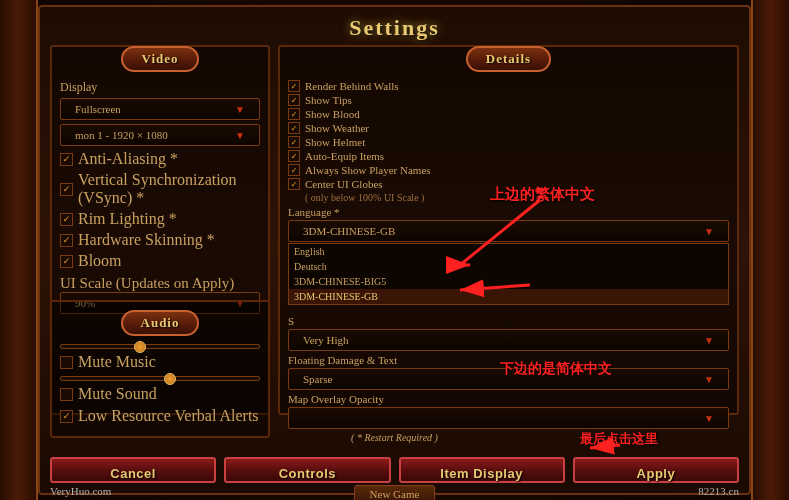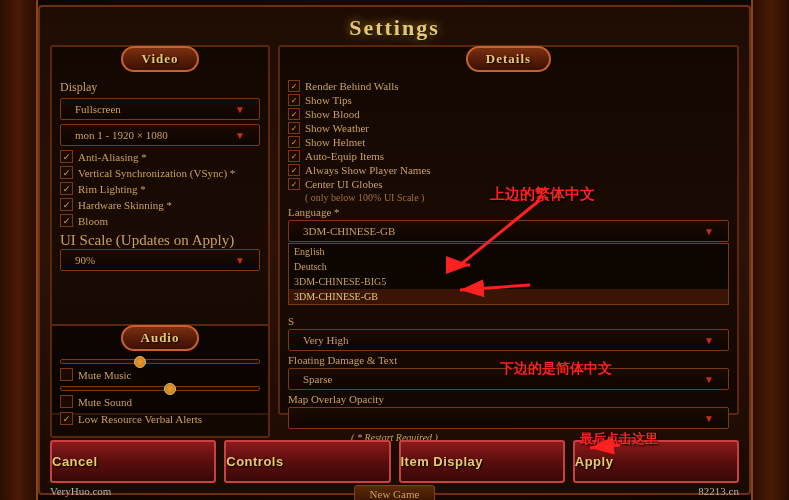--- a/index.html
+++ b/index.html
@@ -145,21 +145,21 @@
       align-items: center;
       justify-content: center;
     }
     .checkbox-box.checked::after {
       content: '✓';
       color: #e8a030;
       font-size: 9px;
     }
     .checkbox-label {
       color: #c8a060;
-      font-size: 11px;
+      font-size: 16px;
     }
     .scale-label {
       color: #c8a060;
       font-size: 11px;
     }
 
     .slider-row {
       display: flex;
       align-items: center;
       gap: 5px;
@@ -228,29 +228,29 @@
       color: #ff2020;
       font-size: 14px;
       font-weight: bold;
       text-shadow: 1px 1px 2px #000;
       pointer-events: none;
       z-index: 50;
     }
 
     .action-btn {
       flex: 1;
-      height: 43px;
+      height: 26px;
       background: linear-gradient(180deg, #8b1a1a 0%, #5a0e0e 50%, #3a0808 100%);
       border: 2px solid #c84040;
       border-radius: 3px;
       color: #e8c870;
       font-size: 13px;
       font-weight: bold;
       cursor: pointer;
-      text-align: left;
+      text-align: center;
       line-height: 30px;
       text-shadow: 1px 1px 2px #000;
       letter-spacing: 0.5px;
     }
   </style>
 </head>
 <body>
 
 <div class="bg"></div>
 <div class="side-left"></div>
@@ -373,21 +373,21 @@
       </div>
 
       <div style="color:#c8a060;font-size:11px;margin-bottom:2px;">Map Overlay Opacity</div>
       <div class="dropdown">
         <span></span>
         <span class="dropdown-arrow">▼</span>
       </div>
     </div>
   </div>
 
-  <div style="position:absolute;bottom:55px;left:10px;width:220px;border:2px solid #5a2808;border-radius:3px;background:rgba(0,0,0,0.4);padding:0 8px 8px;">
+  <div style="position:absolute;bottom:55px;left:10px;width:220px;border:2px solid #5a2808;border-radius:3px;background:rgba(0,0,0,0.4);padding:9px 8px 8px;">
     <div class="panel-header">
       <div class="panel-header-btn">Audio</div>
     </div>
 
     <div class="slider-row">
       <div class="audio-slider">
         <div class="audio-slider-thumb"></div>
       </div>
     </div>
 

